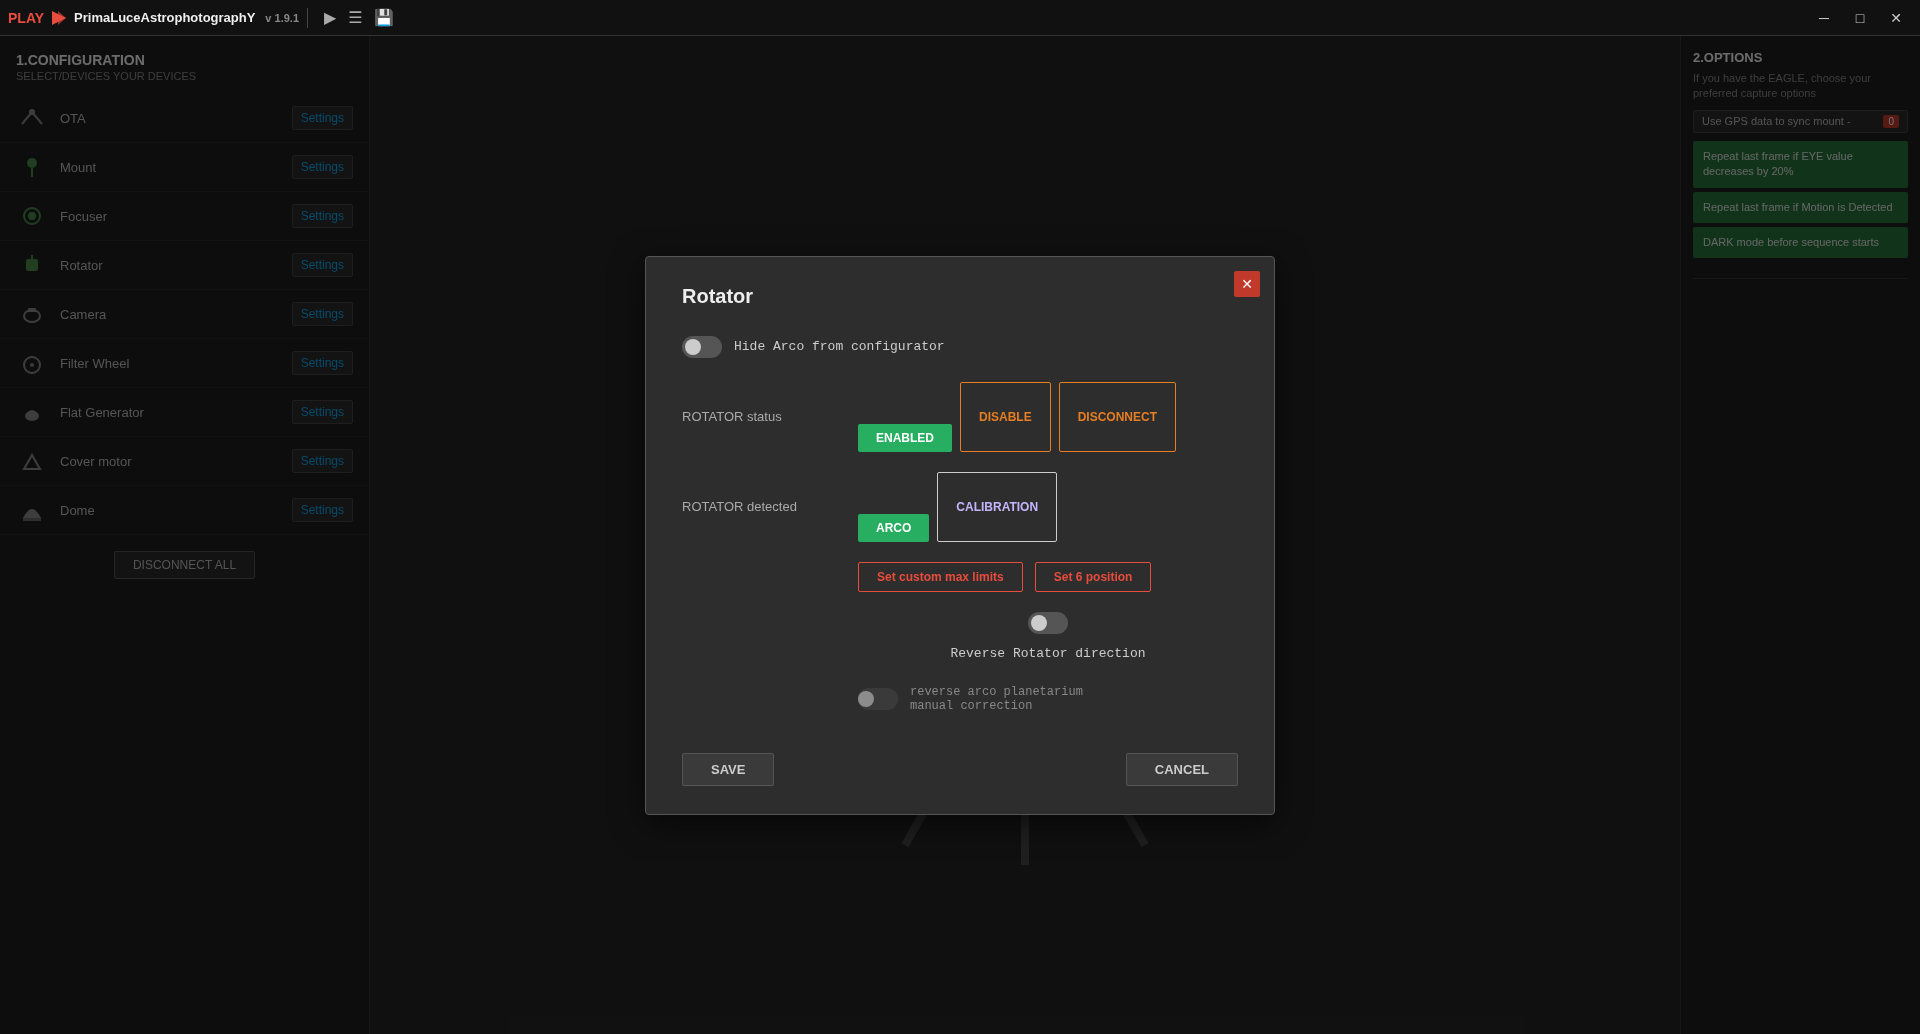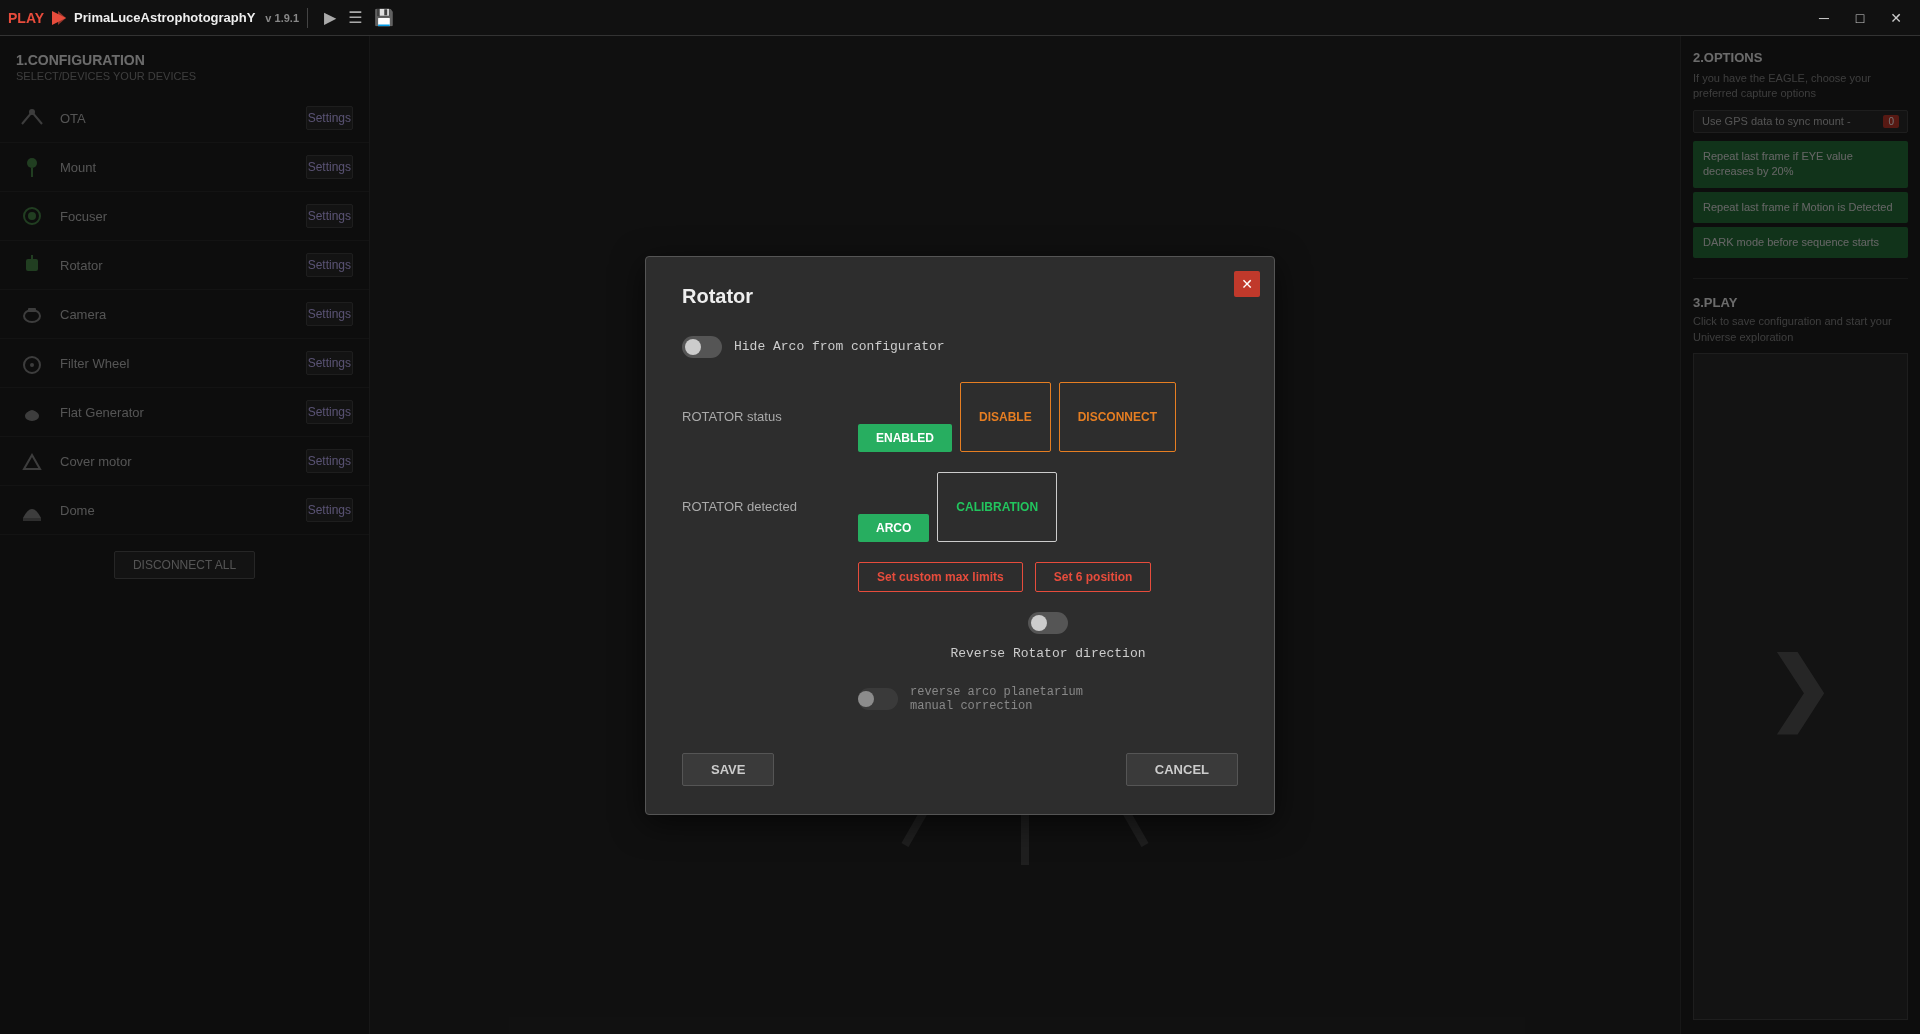--- a/index.html
+++ b/index.html
@@ -126,22 +126,22 @@
       height: 28px;
     }
     .device-name {
       flex: 1;
       font-size: 13px;
       color: #bbb;
     }
     .settings-btn {
       background: #2a2a2a;
       border: 1px solid #444;
-      color: #c4b5fd;
-      padding: 4px 1px;
+      color: #0ea5e9;
+      padding: 4px 8px;
       font-size: 12px;
       cursor: pointer;
       border-radius: 2px;
     }
 
     .disconnect-all-btn {
       margin: 16px auto;
       display: block;
       background: #2a2a2a;
       border: 1px solid #555;
@@ -369,21 +369,21 @@
       margin-top: 42px;
     }
     .btn-orange-outline {
       background: transparent;
       border: 1px solid #e67e22;
       color: #e67e22;
     }
     .btn-white-outline {
       background: transparent;
       border: 1px solid #ccc;
-      color: #22c55e;
+      color: #c4b5fd;
     }
     .btn-red-outline {
       background: transparent;
       border: 1px solid #e74c3c;
       color: #e74c3c;
     }
 
     .modal-action-row {
       display: flex;
       align-items: center;
@@ -589,27 +589,20 @@
       <div class="right-section-desc">If you have the EAGLE, choose your preferred capture options</div>
       <div class="gps-row">
         <span>Use GPS data to sync mount -</span>
         <span class="gps-badge">0</span>
       </div>
       <div class="option-card">Repeat last frame if EYE value decreases by 20%</div>
       <div class="option-card">Repeat last frame if Motion is Detected</div>
       <div class="option-card">DARK mode before sequence starts</div>
     </div>
     <hr class="right-divider">
-    <div style="flex:1; display:flex; flex-direction:column;">
-      <div class="play-section-title">3.PLAY</div>
-      <div class="play-section-desc">Click to save configuration and start your Universe exploration</div>
-      <div class="play-btn-area">
-        <span class="play-chevron">❯</span>
-      </div>
-    </div>
   </div>
 
 </div>
 
 <div id="modal-overlay">
   <div id="rotator-modal">
     <div class="modal-title">Rotator</div>
     <button class="modal-close">✕</button>
 
     <div class="toggle-row">

